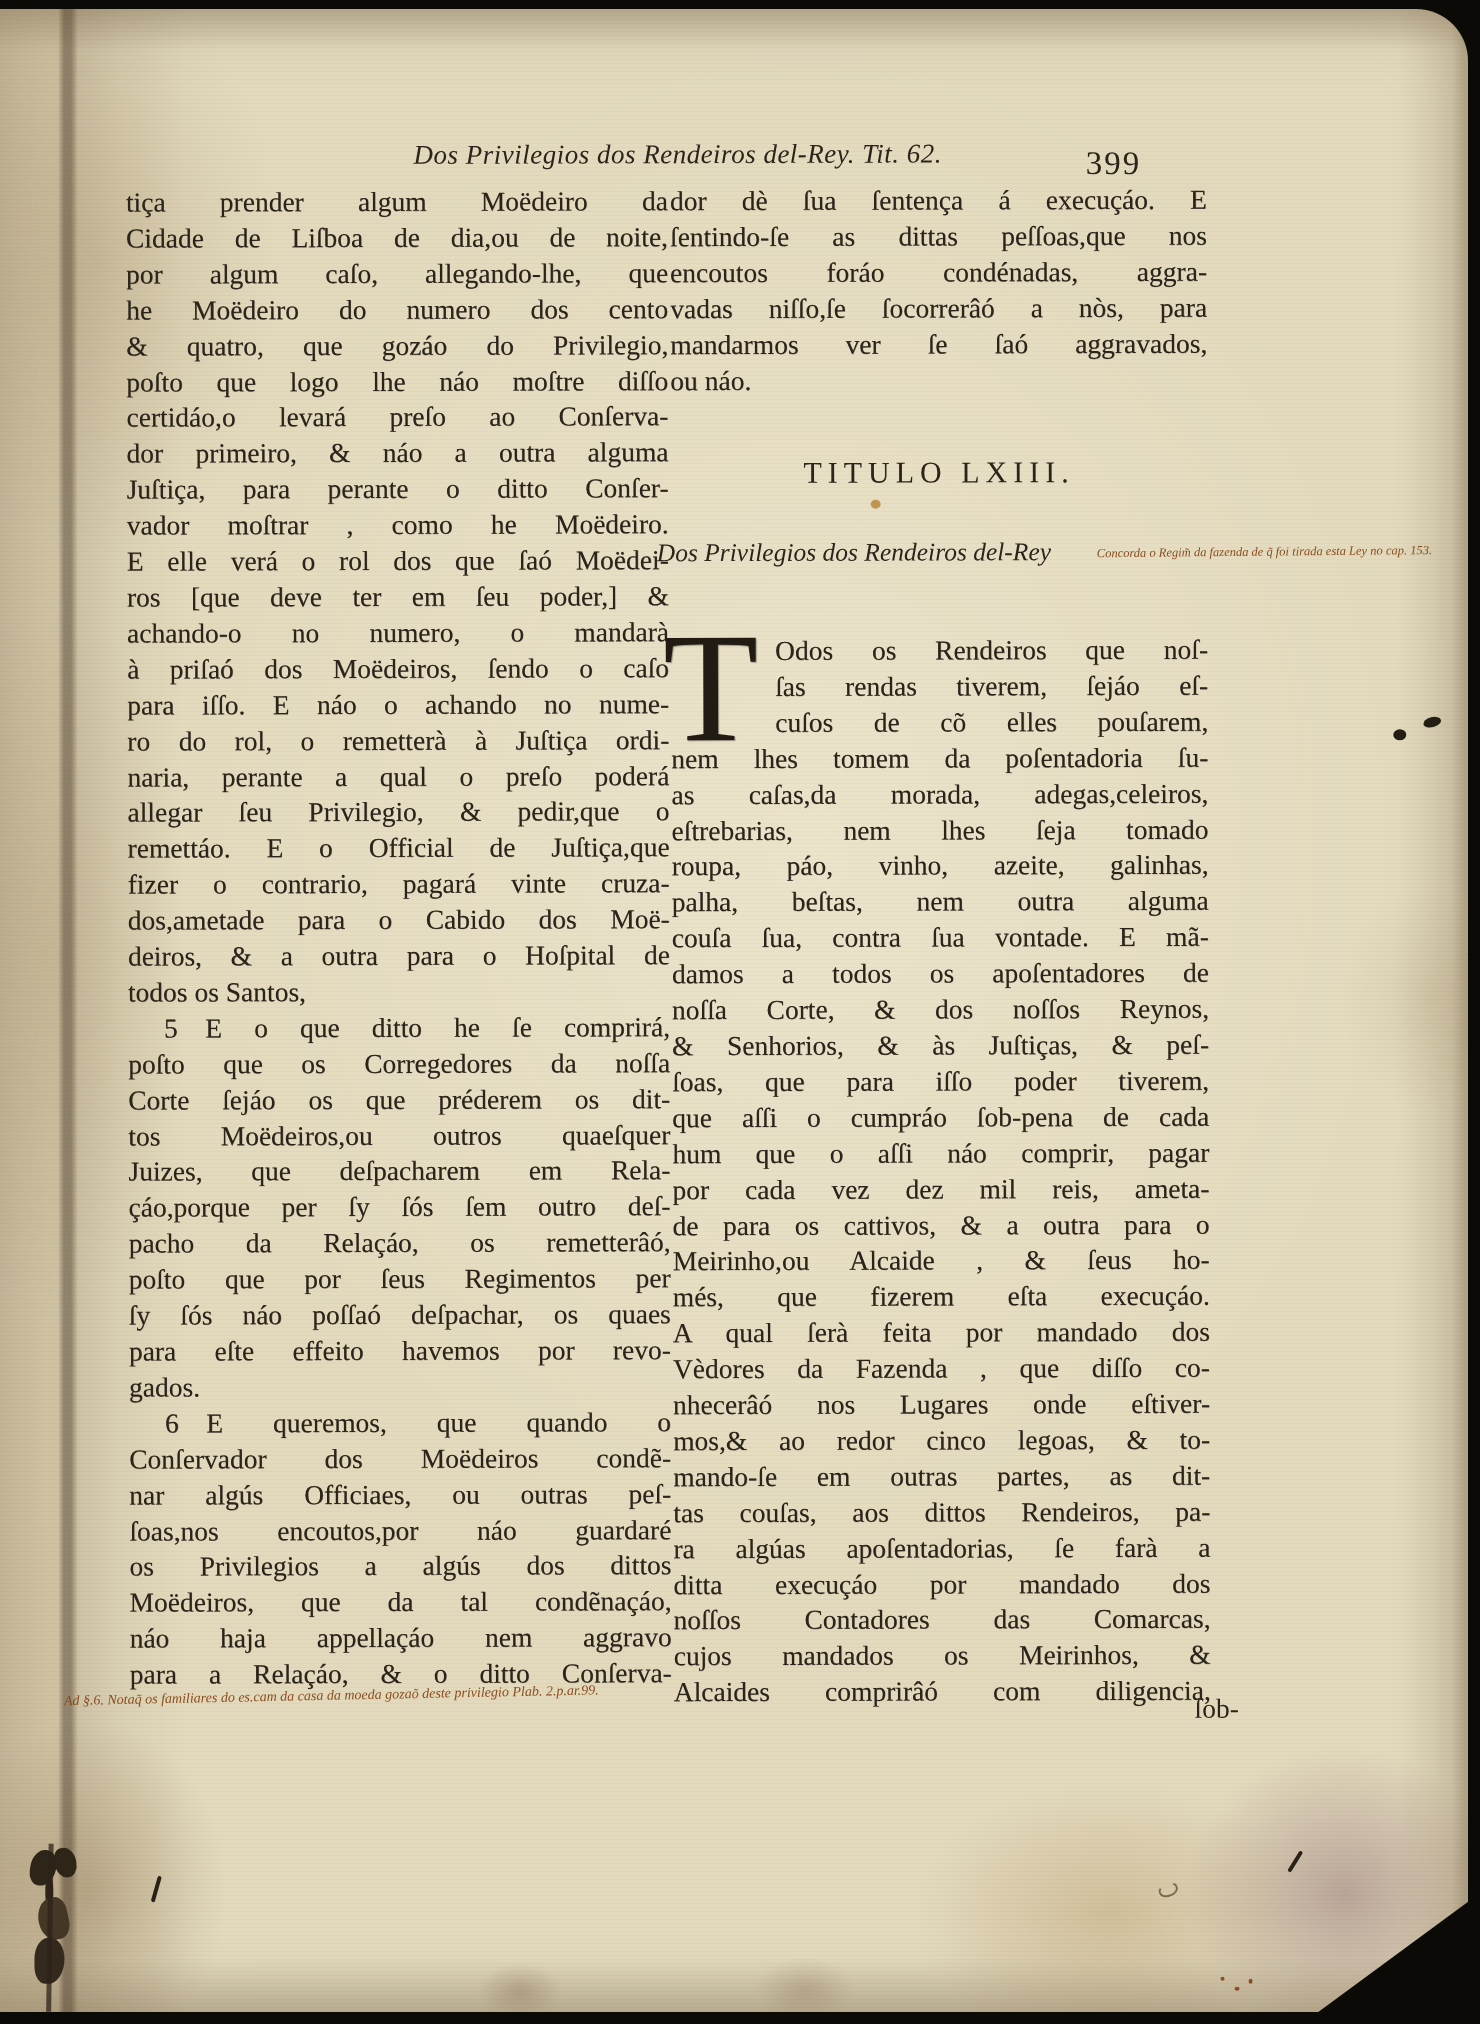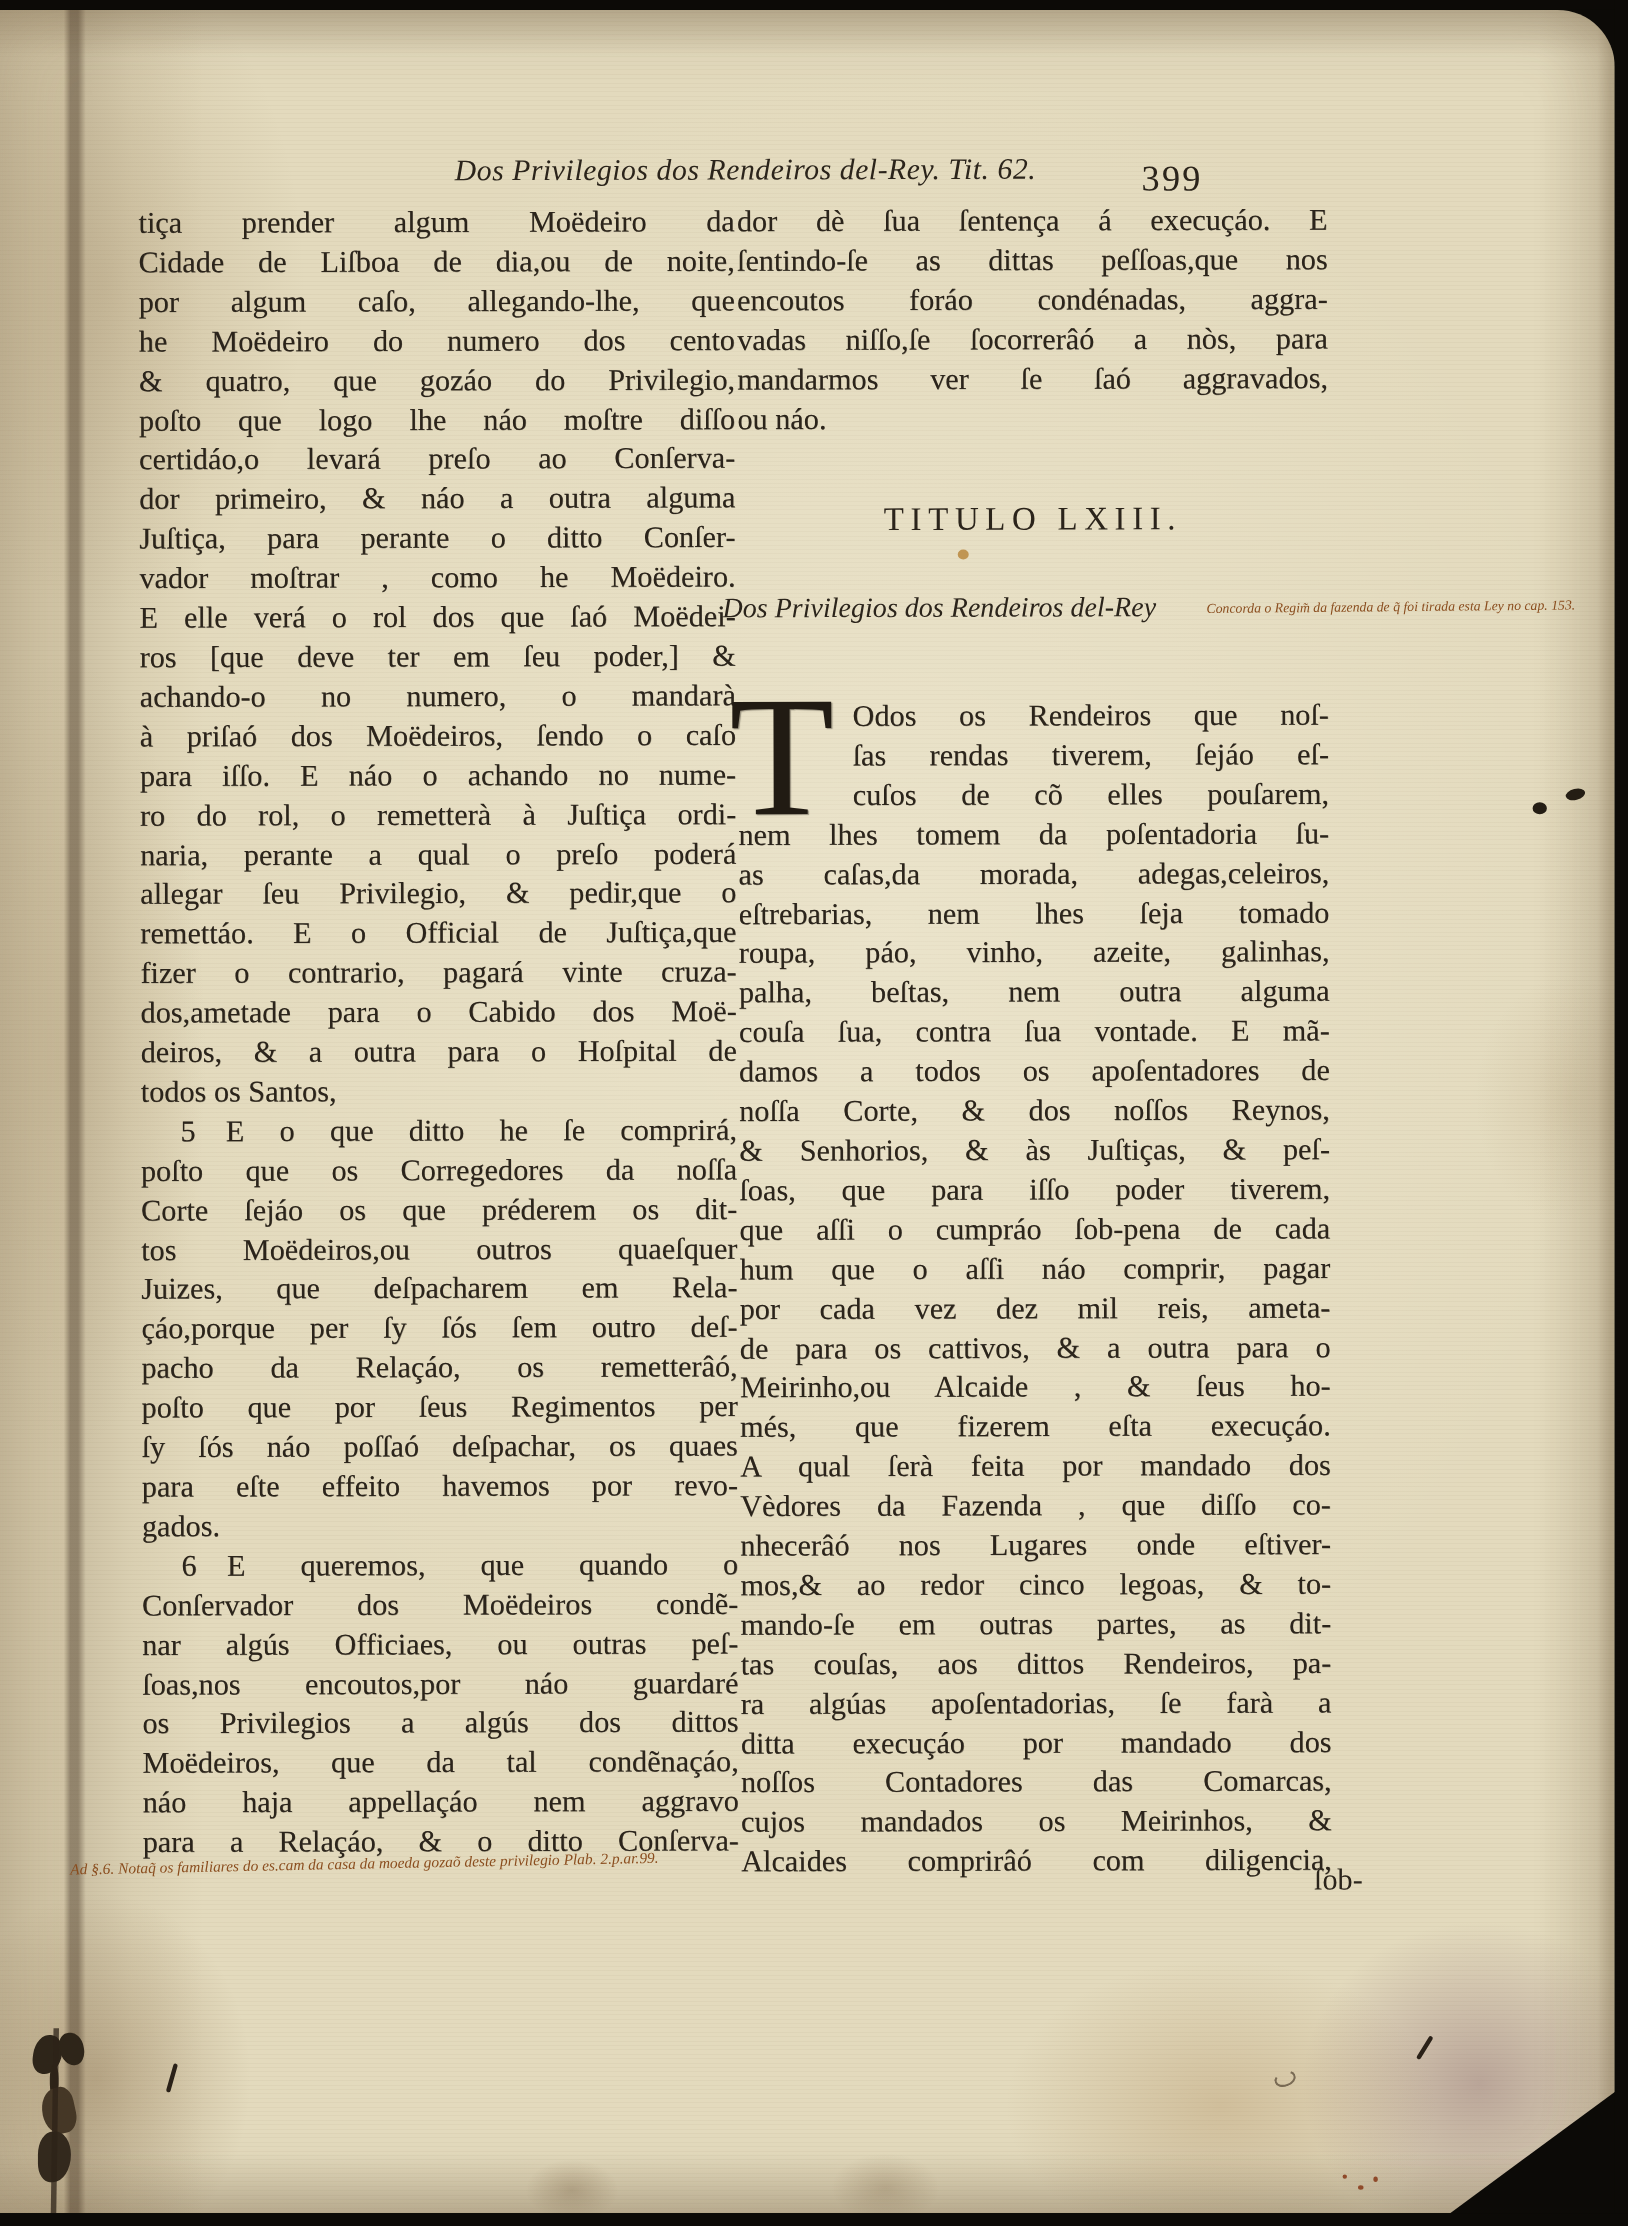--- a/index.html
+++ b/index.html
@@ -40,21 +40,21 @@
   }
   .band{position:absolute;background:#0c0a07;z-index:5;}
   .band.top{left:0;top:0;width:1480px;height:9px;}
   .band.right{right:0;top:0;width:12px;height:2024px;}
   .band.bottom{left:0;bottom:0;width:1480px;height:12px;}
   .content{position:absolute;inset:0;z-index:3;transform:rotate(-0.15deg);color:#29221a;}
   .content > div{position:absolute;}
 
   #running-title{left:180px;top:139px;width:1000px;text-align:center;
     font-style:italic;font-size:27px;letter-spacing:.5px;color:#2b241b;}
-  #page-number{left:1040px;top:146px;font-size:33px;letter-spacing:2px;color:#2b241b;}
+  #page-number{left:1088px;top:146px;font-size:33px;letter-spacing:2px;color:#2b241b;}
 
   .col{font-size:27.5px;line-height:35.9px;color:#2b241b;
     text-shadow:.3px .3px .4px rgba(43,36,27,.45);}
   #left-col{left:128px;top:183px;width:542px;}
   #right-cont{left:672px;top:183px;width:537px;}
   #right-body{left:672px;top:633px;width:537px;}
 
   .line{white-space:normal;}
   .jst{text-align:justify;text-align-last:justify;}
   .end{text-align:left;text-align-last:left;}

